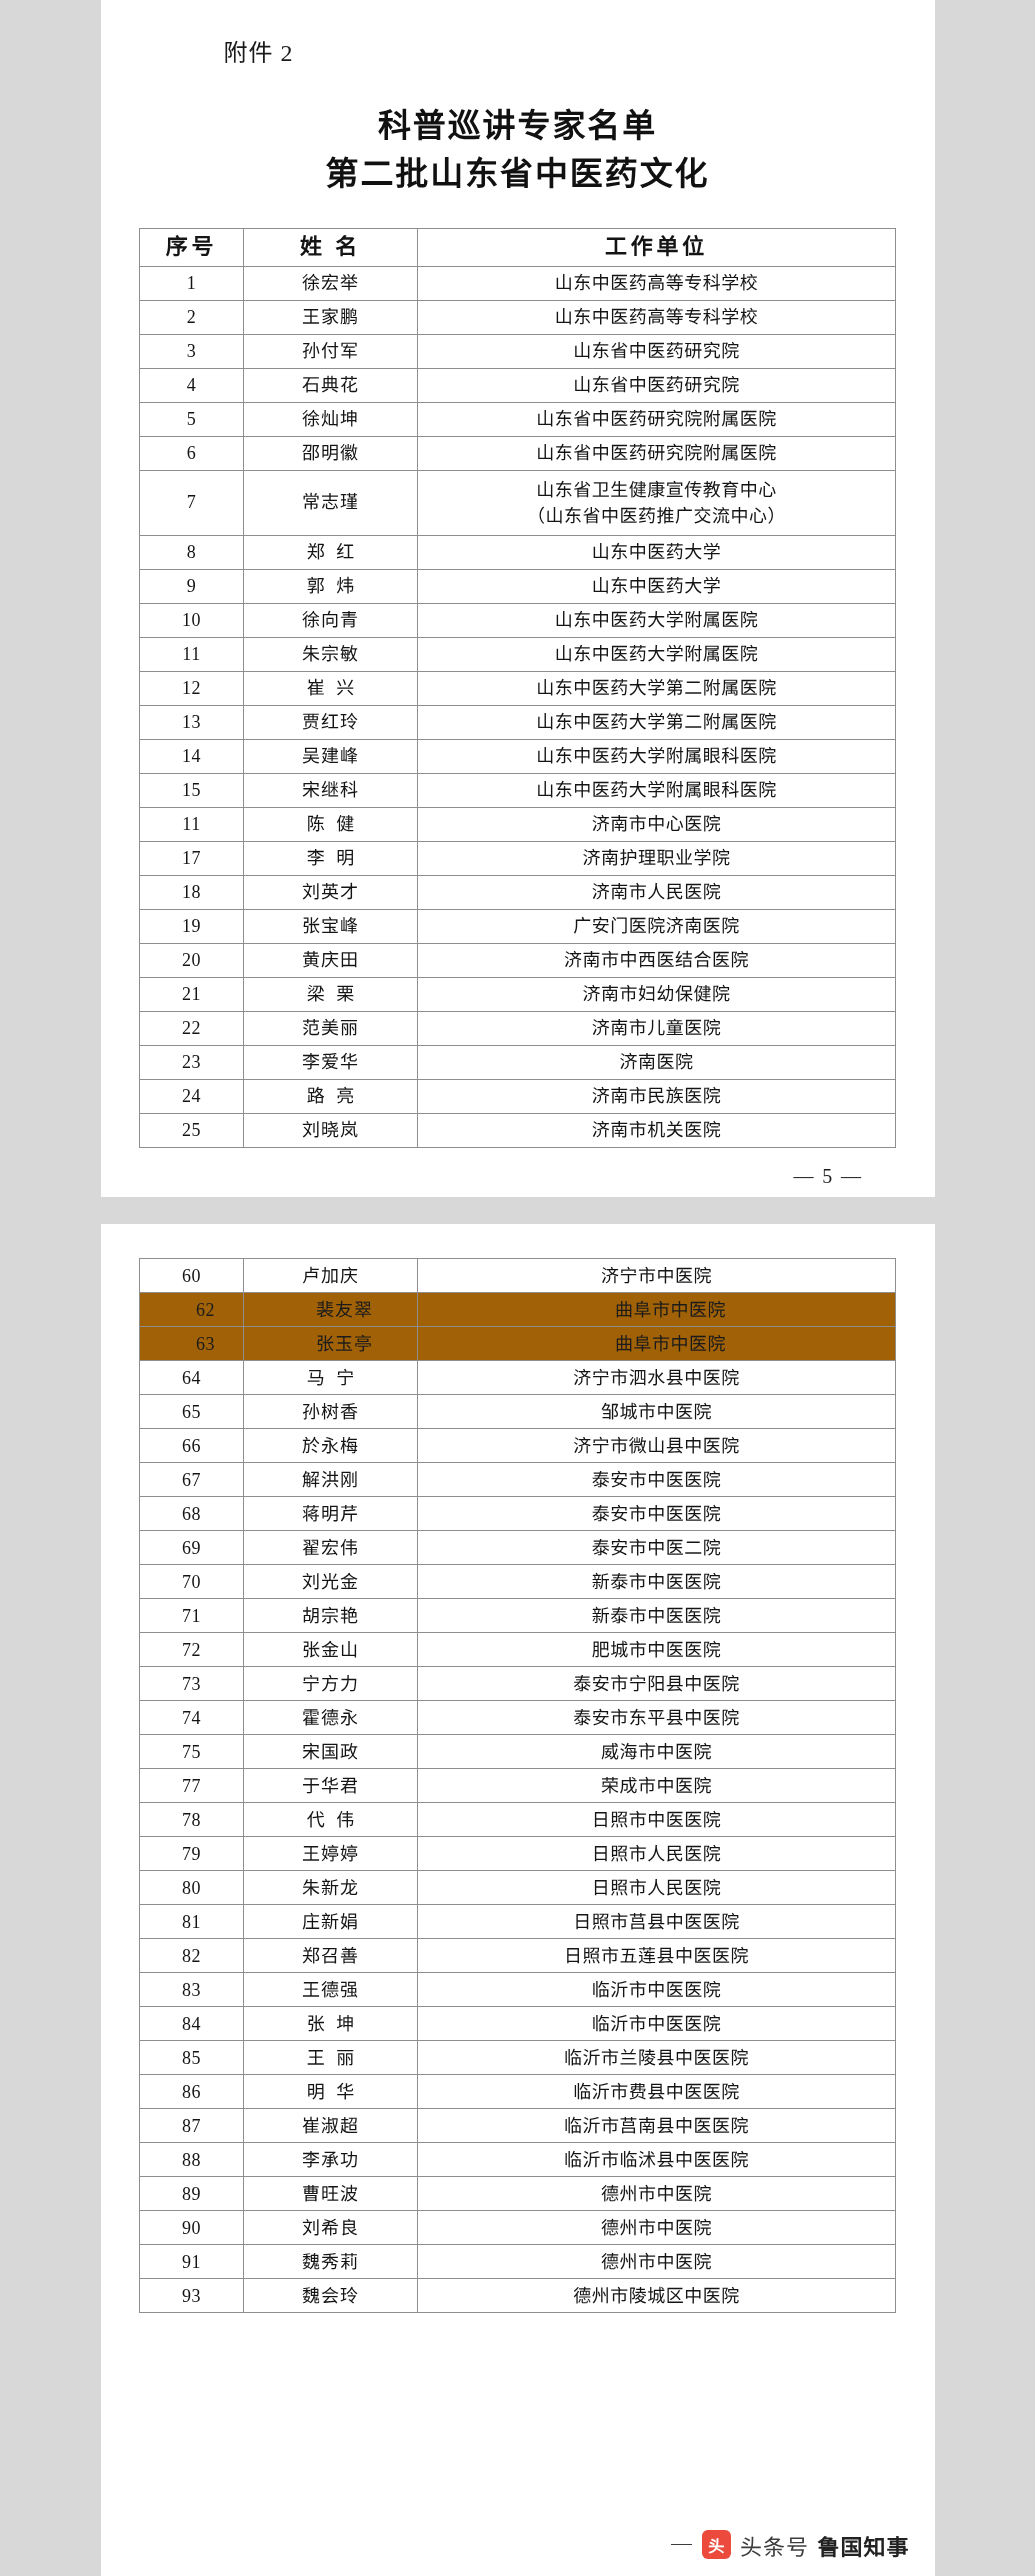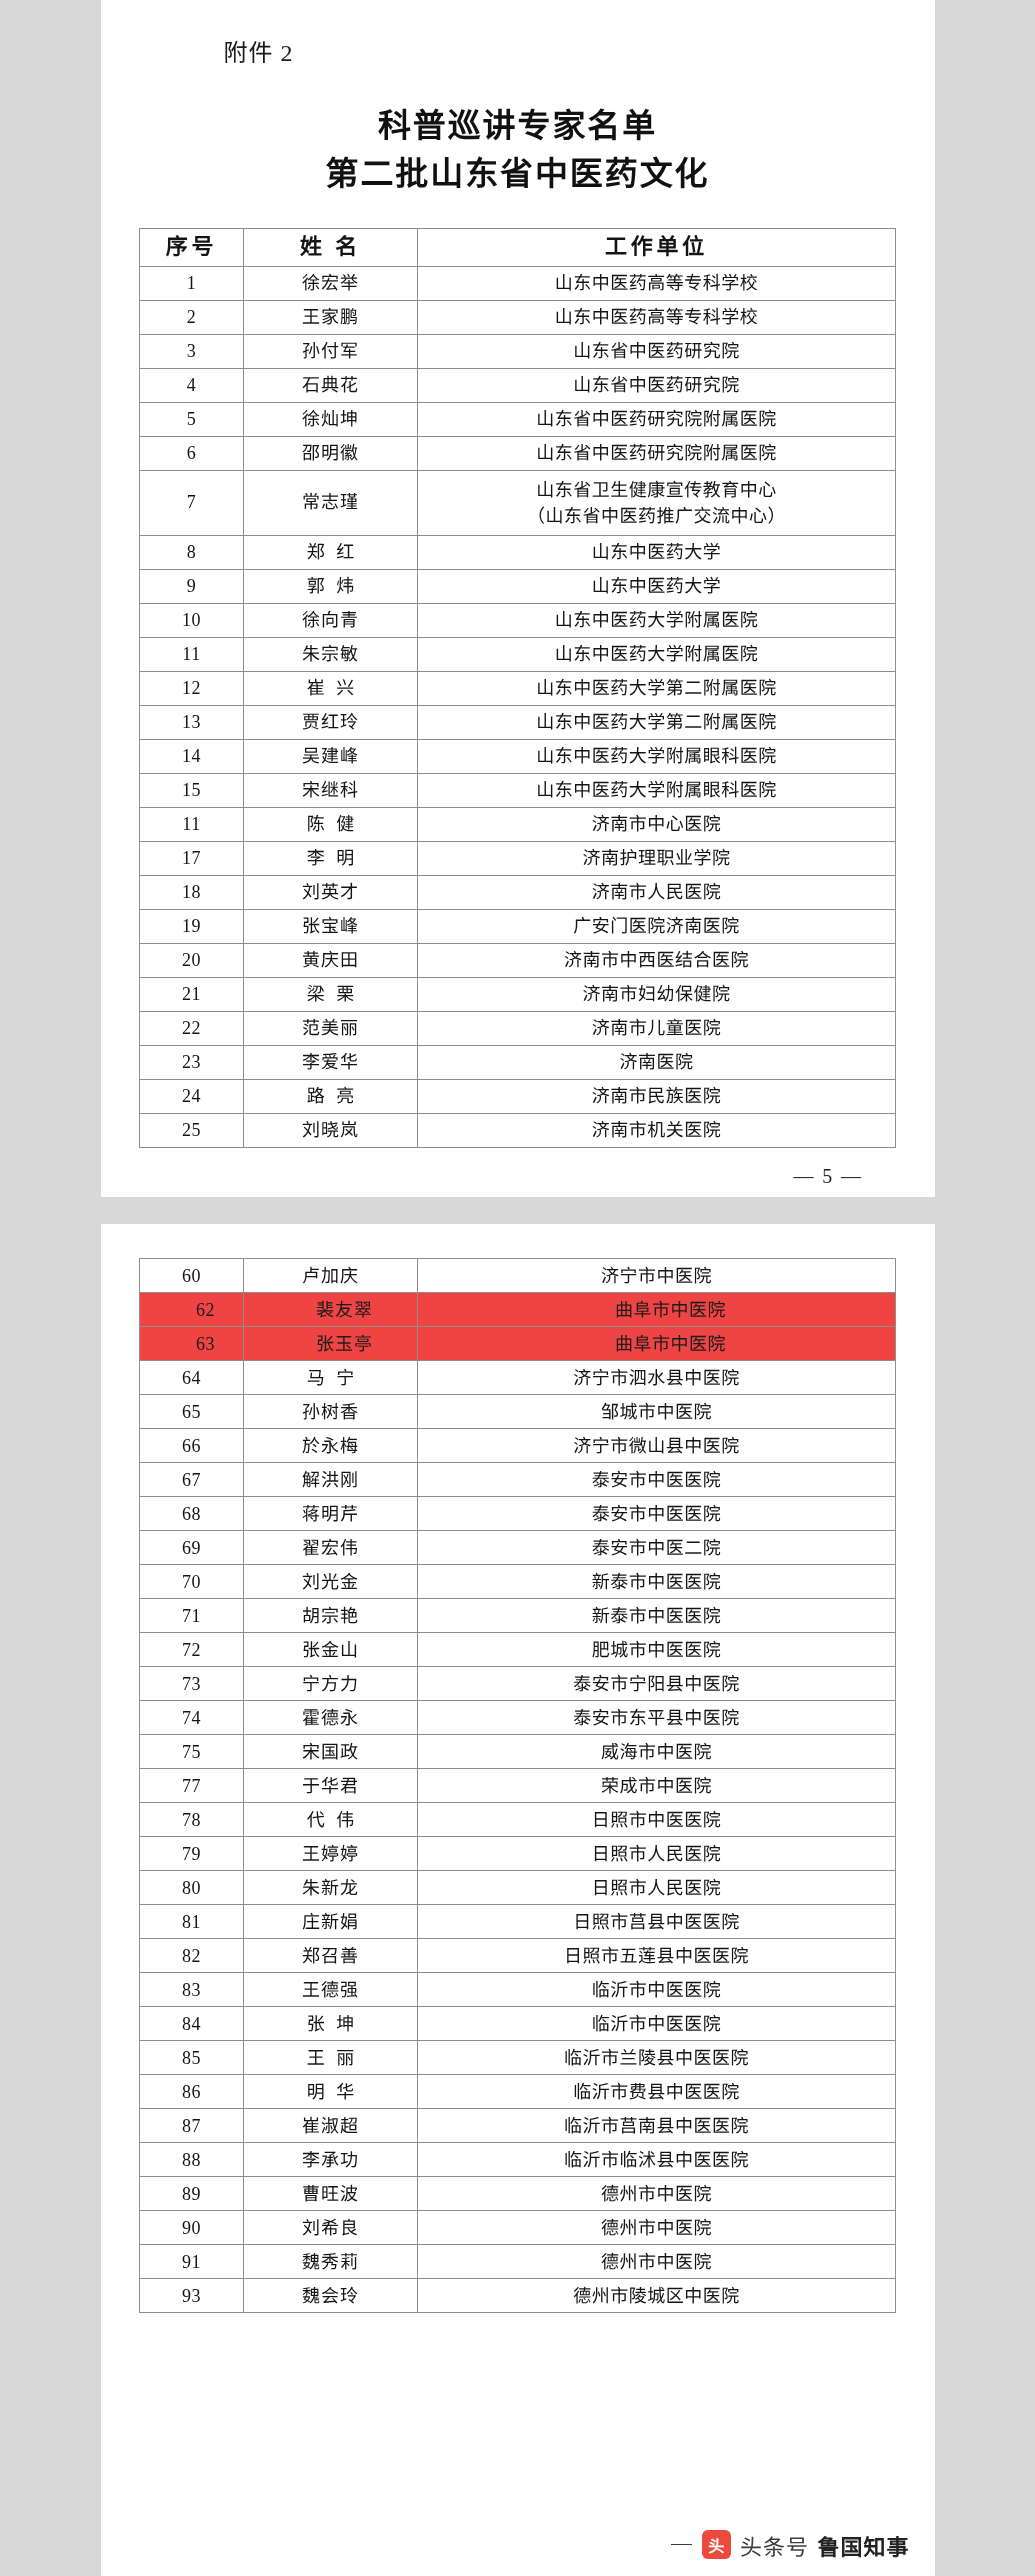--- a/index.html
+++ b/index.html
@@ -102,21 +102,21 @@
   }
   table.list td.unit {
     letter-spacing: 0.5px;
   }
   table.list tr.tall td {
     height: 65px;
   }
   table.list td.unit .ln { display: block; line-height: 1.45; }
 
   tr.hl td {
-    background: #ef4444;
+    background: #a16207;
     padding-left: 28px;
   }
   tr.hl td.no,
   tr.hl td.name,
   tr.hl td.unit { color: #1b1b1b; }
 
   .page-number {
     width: 757px;
     margin: 17px auto 0 auto;
     text-align: right;

